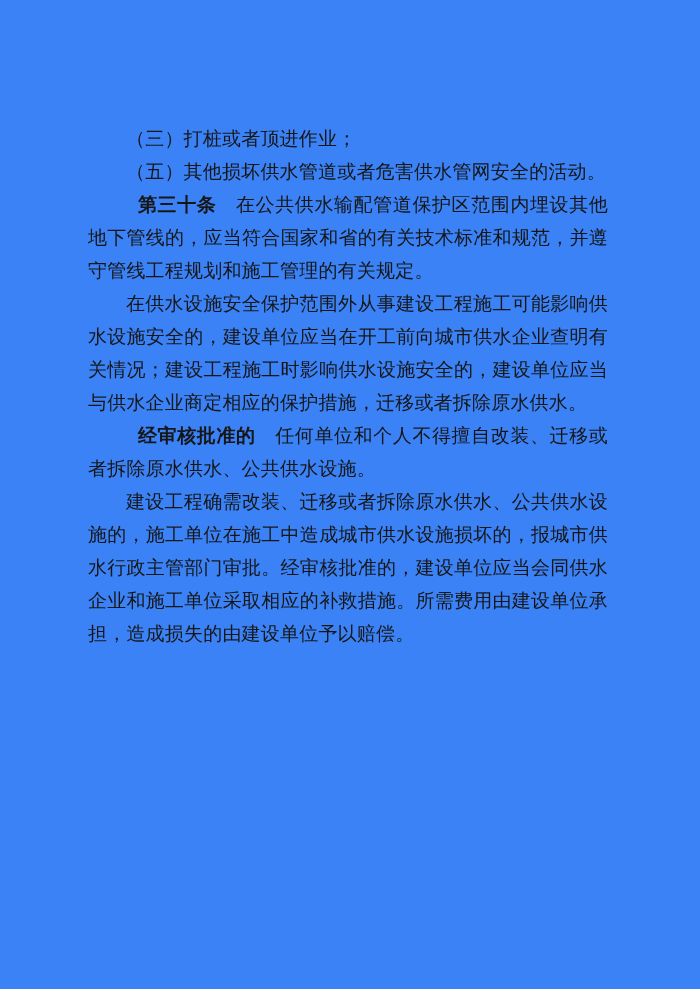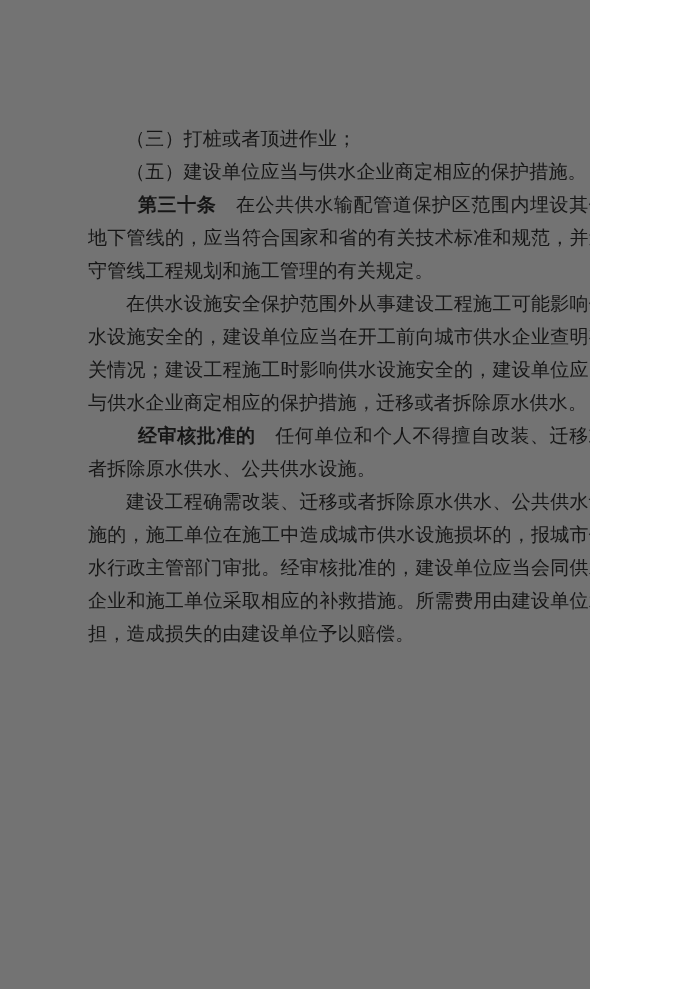--- a/index.html
+++ b/index.html
@@ -2,23 +2,23 @@
 <html><head>
 <meta charset="utf-8">
 <style>
   html, body {
     margin: 0;
     padding: 0;
     background: #ffffff;
   }
   .page {
     position: relative;
-    width: 590px;
+    width: 700px;
     height: 989px;
-    background: #737373;
+    background: #3b82f6;
     overflow: hidden;
   }
   .body-text {
     position: absolute;
     left: 88px;
     top: 122px;
     width: 520px;
     font-family: "Liberation Serif", "DejaVu Serif", serif;
     font-size: 19px;
     line-height: 33px;
@@ -43,21 +43,21 @@
 
 <div class="page">
   <div class="body-text">
 
     <p>
       <span>（三）打桩或者顶进作业；</span>
     </p>
 
 
     <p>
-      <span>（五）建设单位应当与供水企业商定相应的保护措施。</span>
+      <span>（五）其他损坏供水管道或者危害供水管网安全的活动。</span>
     </p>
 
     <p>
       <span class="article-term">第三十条</span><span>　在公共供水输配管道保护区范围内埋设其他地下管线的，应当符合国家和省的有关技术标准和规范，并遵守管线工程规划和施工管理的有关规定。</span>
     </p>
 
 
     <p>
       <span>在供水设施安全保护范围外从事建设工程施工可能影响供水设施安全的，建设单位应当在开工前向城市供水企业查明有关情况；建设工程施工时影响供水设施安全的，建设单位应当与供水企业商定相应的保护措施，迁移或者拆除原水供水。</span>
     </p>

